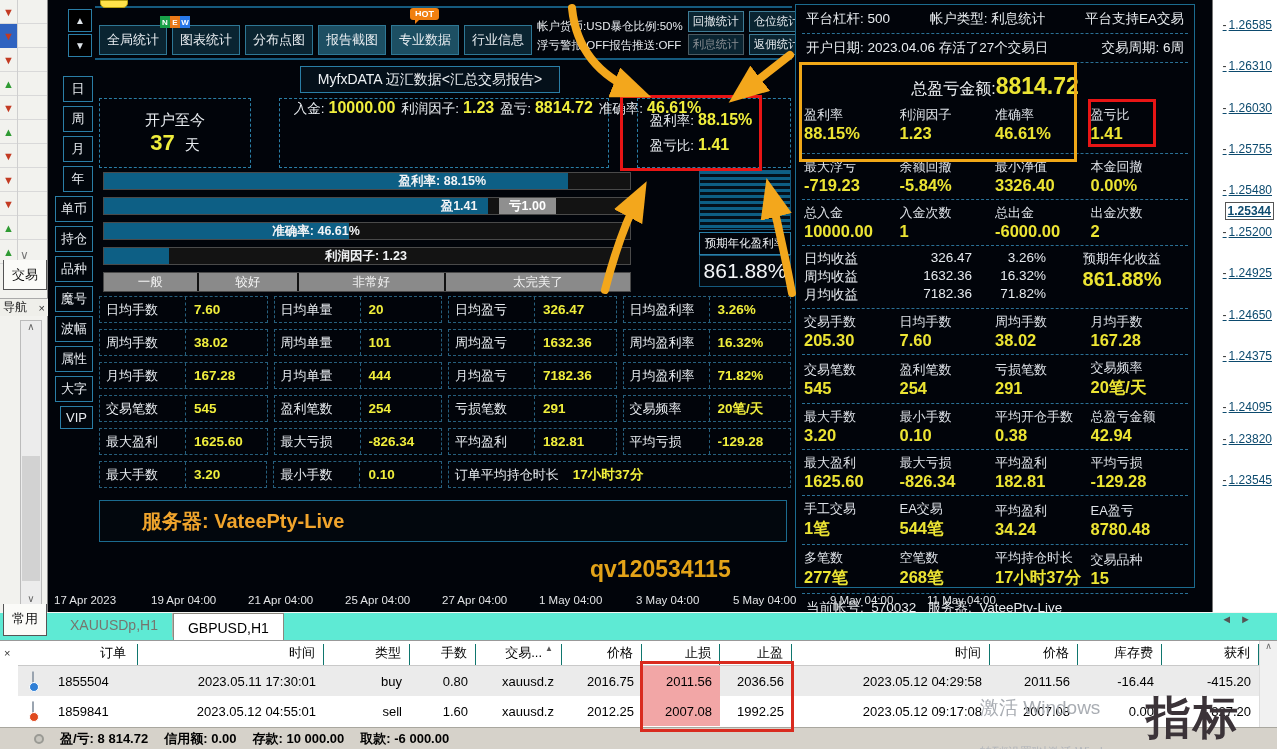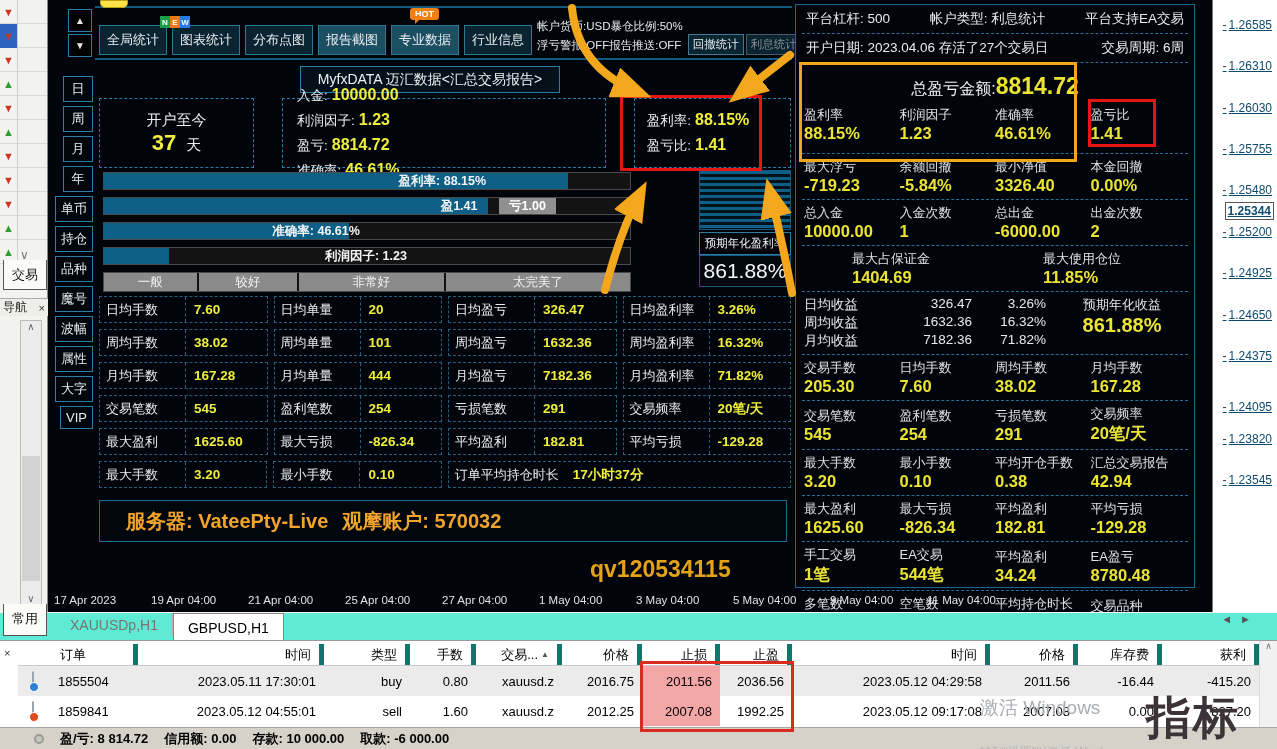--- a/index.html
+++ b/index.html
@@ -42,34 +42,34 @@
             font-size:13px; white-space:nowrap; cursor:pointer; }
   .tb-btn.active { background:#1d4f63; }
   #new-badge { position:absolute; left:18px; top:-15px; display:flex; }
   #new-badge span { width:10px; height:12px; font-size:8px; font-weight:bold; color:#fff; display:flex; align-items:center; justify-content:center; }
   #new-badge span:nth-child(1){background:#18a048;} #new-badge span:nth-child(2){background:#e87818;} #new-badge span:nth-child(3){background:#2878e8;}
   #hot-badge { position:absolute; left:20px; top:-20px; background:#f08010; color:#fff; font-size:9px; font-weight:bold;
                padding:1px 5px; border-radius:3px; }
   #hot-badge::after { content:""; position:absolute; left:5px; bottom:-4px; border:4px solid transparent; border-top-color:#f08010; border-left-color:#f08010; }
   #tb-info { margin-left:auto; display:flex; align-items:flex-end; }
   .info-lines { font-size:11.5px; color:#e6eaee; line-height:19px; white-space:nowrap; }
-  .mini-col { display:flex; flex-direction:row; gap:2px; margin-left:5px; }
+  .mini-col { display:flex; flex-direction:column; gap:2px; margin-left:5px; }
   .mini-btn { padding:2px 4px; font-size:11.5px; color:#e6eaee; border:1px solid #3e7c96; background:#0a2431; white-space:nowrap; cursor:pointer; }
   .mini-btn.disabled { color:#8a8f94; border-color:#4a5a62; }
 
   #report-title { position:absolute; left:205px; top:66px; width:260px; height:27px; border:1px solid #2a7ea6; background:#04101a;
                   color:#eef1f4; font-size:14px; display:flex; align-items:center; justify-content:center; white-space:nowrap; }
 
   #summary { position:absolute; left:4px; top:98px; width:692px; height:70px; display:flex; gap:28px; }
   .sum-box { border:1px dashed #2a7ea6; height:100%; }
   #sum-since { width:158px; display:flex; flex-direction:column; align-items:center; justify-content:center; color:#e9edf1; font-size:15px; }
   #sum-since .days { font-size:22px; color:#f0ee3c; font-weight:bold; }
   #sum-since .days small { font-size:15px; color:#e9edf1; font-weight:normal; margin-left:10px; }
   #sum-mid { width:330px; display:flex; }
-  .sum-col { flex:1; display:flex; flex-direction:column; justify-content:center; gap:6px; padding-left:14px; }
+  .sum-col { flex:1; display:flex; justify-content:center; gap:6px; padding-left:14px; }
   .kv { white-space:nowrap; } .kv .l { color:#e9edf1; font-size:13.5px; } .kv .v { color:#f0ee3c; font-size:16px; font-weight:bold; margin-left:4px; }
   #sum-right { width:160px; display:flex; flex-direction:column; justify-content:center; gap:6px; padding-left:12px; }
 
   #bars { position:absolute; left:8px; top:172px; width:528px; }
   .pbar { position:relative; height:18px; background:#131313; border:1px solid #4a4a4a; margin-bottom:7px; }
   .pfill { position:absolute; left:0; top:0; bottom:0; background:#0d5f85; }
   .plabel { position:absolute; top:0; height:100%; display:flex; align-items:center; color:#f2f4f6; font-size:12.5px; font-weight:bold; white-space:nowrap; }
   .gray-chip { position:absolute; top:0; bottom:0; background:#8f8f8f; display:flex; align-items:center; justify-content:center;
                color:#fff; font-size:12.5px; font-weight:bold; }
   #rating { display:flex; height:20px; border:1px solid #4a4a4a; background:#111; }
@@ -82,21 +82,21 @@
   #annual-value { border:1px solid #155a7e; color:#f4f6f8; font-size:21px; text-align:center; padding:3px 0; background:#04090f; }
 
   #stat-grid { position:absolute; left:4px; top:296px; width:692px; display:flex; flex-direction:column; gap:6px; }
   .g-row { display:flex; gap:6px; }
   .g-cell { flex:1; height:27px; border:1px dashed #265f7d; display:flex; align-items:center; }
   .g-cell .gl { width:86px; color:#e9edf1; font-size:13px; padding-left:6px; border-right:1px dashed #265f7d; height:100%; display:flex; align-items:center; white-space:nowrap; }
   .g-cell .gv { color:#f0ee3c; font-size:13.5px; font-weight:bold; padding-left:8px; white-space:nowrap; }
   .g-cell.merged { flex:2.05; } .g-cell.merged .gl { width:auto; border-right:none; padding-right:6px; }
 
   #server-box { position:absolute; left:4px; top:500px; width:688px; height:42px; border:1px solid #1b6b8f; background:#02070d;
-                display:flex; align-items:center; gap:14px; padding-left:26px; color:#f0a42c; font-size:20px; font-weight:bold; white-space:nowrap; }
+                display:flex; align-items:center; gap:14px; padding-left:42px; color:#f0a42c; font-size:20px; font-weight:bold; white-space:nowrap; }
   #qv-mark { position:absolute; left:495px; top:556px; color:#e3a318; font-size:23px; font-weight:bold; }
 
   
   #right-panel { position:absolute; left:795px; top:4px; width:400px; height:584px; background:#01040a; border:1px solid #1b6b8f;
                  display:flex; flex-direction:column; padding:0 6px; }
   .rp-sec { border-bottom:1px dashed #2a7095; }
   .rp-line { display:flex; justify-content:space-between; align-items:center; color:#e8ecef; font-size:13.5px; padding:5px 4px; white-space:nowrap; }
   #rp-total-sec { padding:4px 0 6px 0; }
   #rp-total { text-align:center; padding:6px 0 2px 0; white-space:nowrap; }
   #rp-total .l { color:#eef1f4; font-size:16px; } #rp-total .v { color:#ece433; font-size:23px; font-weight:bold; }
@@ -132,21 +132,21 @@
   .chart-tab:first-child { margin-left:56px; color:#76756f; border-right:1px solid #b5b3ab; }
   .chart-tab.active { background:#fff; color:#000; border:1px solid #8a887f; border-bottom:none; padding-top:6px; }
   #tab-arrows { margin-left:auto; margin-right:18px; color:#555; font-size:11px; letter-spacing:8px; padding-bottom:6px; }
 
   
   #terminal { position:absolute; left:0; top:640px; width:1277px; height:109px; background:#fff; border-top:1px solid #999; }
   #term-close { position:absolute; left:4px; top:6px; font-size:11px; color:#333; cursor:pointer; }
   .trow { position:absolute; left:18px; width:1241px; display:grid;
           grid-template-columns:38px 82px 186px 86px 66px 86px 80px 78px 72px 198px 88px 84px 1fr; align-items:center; }
   #thead { top:3px; height:22px; border-bottom:1px solid #c9c9c9; }
-  .hcell { font-size:13px; color:#000; text-align:right; padding-right:8px; border-right:5px solid #0f766e; height:100%; display:flex; align-items:center; justify-content:flex-end; white-space:nowrap; }
+  .hcell { font-size:13px; color:#000; text-align:right; padding-right:8px; border-right:1px solid #0f766e; height:100%; display:flex; align-items:flex-start; justify-content:flex-end; white-space:nowrap;margin-left:40px; }
   .hcell:first-child { justify-content:flex-start; padding-left:4px; }
   .hcell .sort-icon { display:none; }
   .hcell.sorted .sort-icon { display:inline; font-size:8px; color:#555; margin-left:3px; }
   .hspacer { height:100%; }
   #trow1 { top:25px; height:30px; background:#ebebeb; }
   #trow2 { top:55px; height:30px; }
   .cells { display:contents; }
   .tcell { font-size:13px; color:#000; text-align:right; padding-right:8px; white-space:nowrap; height:30px; display:flex; align-items:center; justify-content:flex-end; }
   .tcell:first-child { justify-content:flex-start; padding-right:0; padding-left:2px; }
   .tcell.sl { background:#f2a6a6; }
@@ -434,21 +434,20 @@
           </div>
         <div class="g-cell merged">
             <span class="gl">订单平均持仓时长</span>
             <span class="gv">17小时37分</span>
           </div>
       </div>
     </div>
 
     <div id="server-box">
       <span><span>服务器:</span> <span>VateePty-Live</span></span>
-      <span><span>观摩账户:</span> <span>570032</span></span>
     </div>
     <div id="qv-mark">qv120534115</div>
   </div>
 
   <div id="right-panel">
     <div class="rp-sec rp-line">
         <span>平台杠杆:  500</span>
         <span>帐户类型:  利息统计</span>
         <span>平台支持EA交易</span>
       </div>
@@ -506,30 +505,20 @@
         </div>
         <div class="rp-cell">
           <span class="rp-l">总出金</span>
           <span class="rp-v">-6000.00</span>
         </div>
         <div class="rp-cell">
           <span class="rp-l">出金次数</span>
           <span class="rp-v">2</span>
         </div>
       </div>
-    <div class="rp-sec rp-row" id="rp-margin">
-        <div class="rp-cell">
-          <span class="rp-l">最大占保证金</span>
-          <span class="rp-v">1404.69</span>
-        </div>
-        <div class="rp-cell">
-          <span class="rp-l">最大使用仓位</span>
-          <span class="rp-v">11.85%</span>
-        </div>
-      </div>
     <div class="rp-sec" id="rp-income">
       <div id="income-rows">
 
       <div class="inc-row">
             <span class="il">日均收益</span>
             <span class="i1">326.47</span>
             <span class="i2">3.26%</span>
           </div>
           <div class="inc-row">
             <span class="il">周均收益</span>
@@ -590,21 +579,21 @@
         </div>
         <div class="rp-cell">
           <span class="rp-l">最小手数</span>
           <span class="rp-v">0.10</span>
         </div>
         <div class="rp-cell">
           <span class="rp-l">平均开仓手数</span>
           <span class="rp-v">0.38</span>
         </div>
         <div class="rp-cell">
-          <span class="rp-l">汇总交易报告</span>
+          <span class="rp-l">总盈亏金额</span>
           <span class="rp-v">42.94</span>
         </div>
       </div>
     <div class="rp-sec rp-row">
         <div class="rp-cell">
           <span class="rp-l">最大盈利</span>
           <span class="rp-v">1625.60</span>
         </div>
         <div class="rp-cell">
           <span class="rp-l">最大亏损</span>

